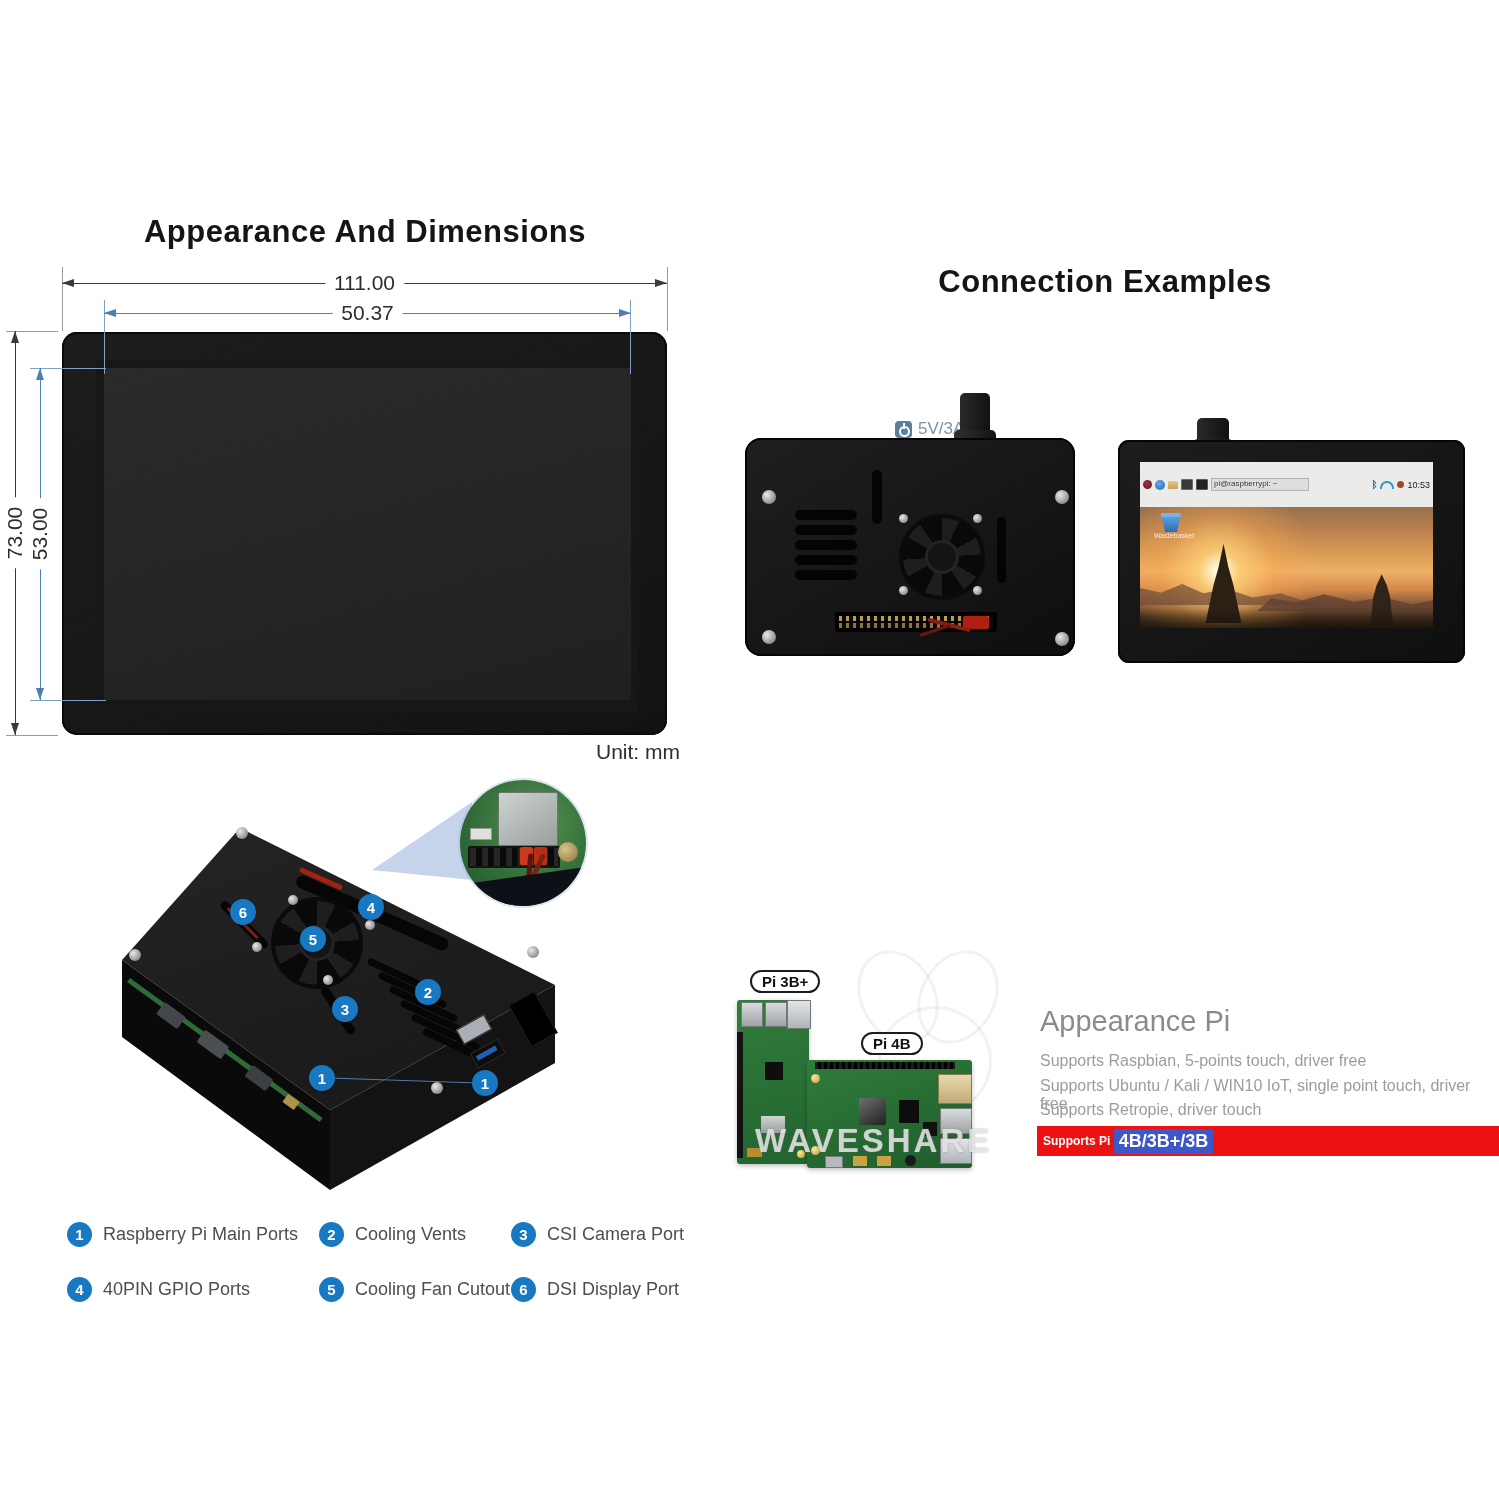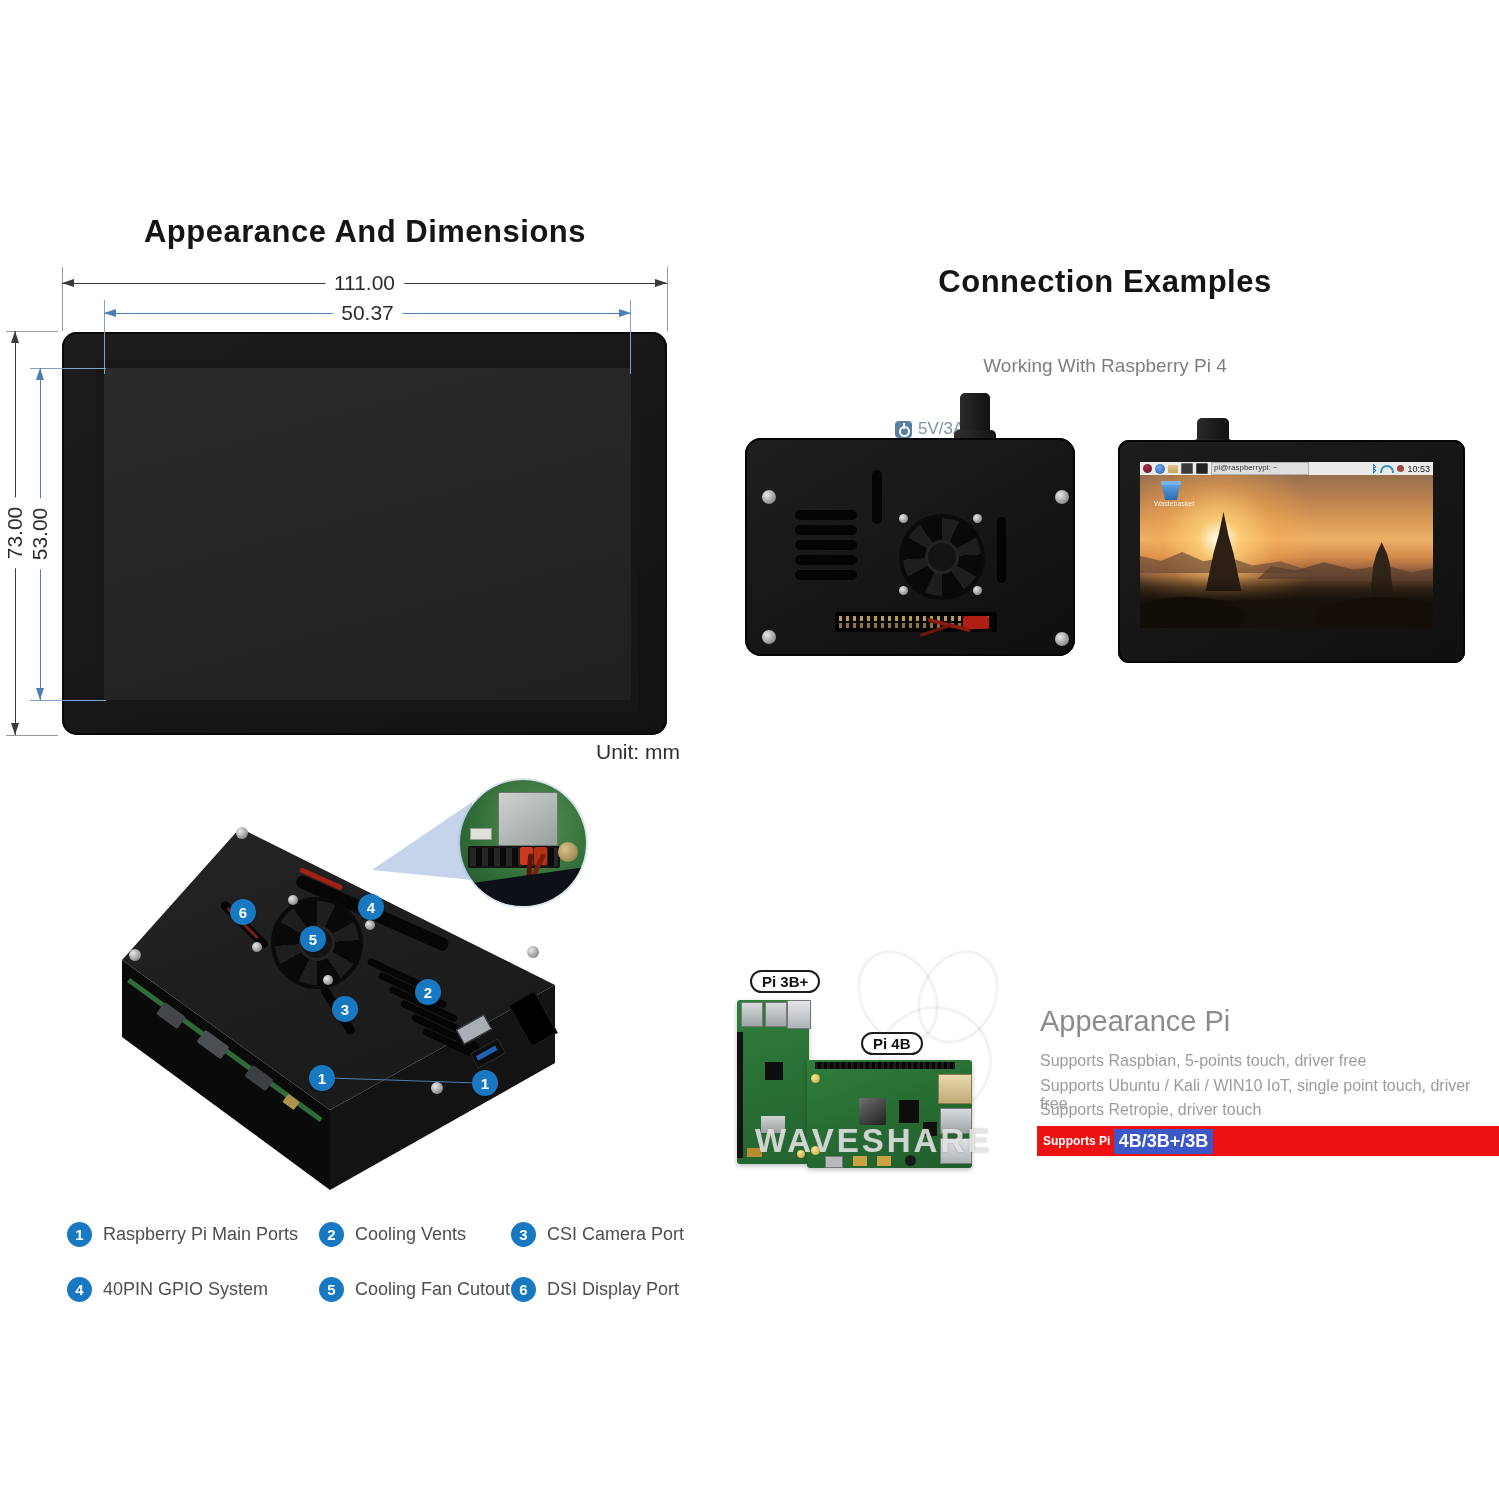--- a/index.html
+++ b/index.html
@@ -76,21 +76,20 @@
   <div class="extb" style="left:30px;top:700px;width:76px;height:1px;"></div>
   <div class="dimv" style="left:40px;top:368px;height:332px;color:#4d7eb5;">
     <span class="av-t"></span>
     <span class="av-b"></span>
     <span class="dimlblv">53.00</span>
   </div>
 
   <div class="abs" style="left:560px;top:740px;width:120px;font-size:21px;color:#2e2e2e;text-align:right;">Unit: mm</div>
 
   <div class="sec-title" style="left:845px;top:264px;width:520px;">Connection Examples</div>
-  <div class="abs" style="left:845px;top:355px;width:520px;text-align:center;font-size:19px;color:#7e7e7e;">Working With Raspberry Pi 4</div>
 
   <div class="abs" style="left:895px;top:419px;display:flex;align-items:center;gap:6px;">
     <span style="position:relative;width:17px;height:17px;background:#5a80a0;border-radius:4px;display:inline-block;">
       <span style="position:absolute;left:4px;top:5px;width:7px;height:7px;border:2px solid #fff;border-radius:50%;"></span>
       <span style="position:absolute;left:7.5px;top:2px;width:2px;height:6px;background:#fff;"></span>
     </span>
     <span style="font-size:17px;color:#7e93a8;">5V/3A</span>
   </div>
 
   <div class="abs" style="left:735px;top:393px;width:350px;height:290px;">
@@ -123,21 +122,21 @@
     <div class="abs" style="left:192px;top:230px;width:44px;height:4px;background:#8b1d10;border-radius:2px;transform:rotate(14deg);"></div>
     <div class="abs" style="left:184px;top:236px;width:32px;height:3px;background:#6e160b;border-radius:2px;transform:rotate(-18deg);"></div>
   </div>
 
   <div class="abs" style="left:1108px;top:393px;width:357px;height:297px;">
     <div class="abs" style="left:89px;top:25px;width:32px;height:30px;background:linear-gradient(90deg,#2a2a2a,#111);border-radius:5px;"></div>
     <div class="abs" style="left:85px;top:46px;width:40px;height:22px;background:linear-gradient(90deg,#2f2f2f,#151515);border-radius:5px;"></div>
     <div class="abs" style="left:10px;top:47px;width:347px;height:223px;background:linear-gradient(150deg,#1d1d1d,#0f0f0f);border-radius:11px;box-shadow:inset 0 0 0 2px #060606;"></div>
     <div class="abs" style="left:32px;top:69px;width:293px;height:166px;overflow:hidden;background:#222;">
 
-      <div style="display:flex;align-items:center;gap:3px;height:13px;background:#ebebe9;padding:0 3px;font-size:8px;">
+      <div style="display:flex;align-items:center;gap:3px;height:13px;background:#ebebe9;padding:16px 3px;font-size:8px;">
         <span class="ti" style="width:9px;height:9px;border-radius:50%;background:radial-gradient(circle at 40% 35%,#a33049,#5e1424);"></span>
         <span class="ti" style="width:10px;height:10px;border-radius:50%;background:radial-gradient(circle at 40% 35%,#6fa9e8,#1f5fb8);"></span>
         <span class="ti" style="width:10px;height:8px;background:linear-gradient(#e4c687,#c6a258);border-radius:1px;"></span>
         <span class="ti" style="width:10px;height:9px;background:#393939;border:1px solid #6a6a6a;border-radius:1px;"></span>
         <span class="ti" style="width:10px;height:9px;background:#222;border:1px solid #555;border-radius:1px;"></span>
         <span style="width:92px;height:11px;background:#dededd;border:1px solid #b2b2b2;color:#3a3a3a;overflow:hidden;white-space:nowrap;line-height:10px;padding:0 2px;font-size:8px;">pi@raspberrypi: ~</span>
         <span style="flex:1;"></span>
         <span class="ti" style="color:#1a6fd4;font-size:10px;line-height:10px;font-weight:bold;">ᛒ</span>
         <span class="ti" style="width:10px;height:6px;border:2px solid #3496c0;border-bottom:none;border-radius:10px 10px 0 0;"></span>
         <span class="ti" style="width:7px;height:7px;border-radius:50%;background:#a1473a;"></span>
@@ -238,21 +237,21 @@
   <div class="lgd" style="left:319px;top:1222px;">
     <span class="lb">2</span>
     <span class="txt">Cooling Vents</span>
   </div>
   <div class="lgd" style="left:511px;top:1222px;">
     <span class="lb">3</span>
     <span class="txt">CSI Camera Port</span>
   </div>
   <div class="lgd" style="left:67px;top:1277px;">
     <span class="lb">4</span>
-    <span class="txt">40PIN GPIO System</span>
+    <span class="txt">40PIN GPIO Ports</span>
   </div>
   <div class="lgd" style="left:319px;top:1277px;">
     <span class="lb">5</span>
     <span class="txt">Cooling Fan Cutout</span>
   </div>
   <div class="lgd" style="left:511px;top:1277px;">
     <span class="lb">6</span>
     <span class="txt">DSI Display Port</span>
   </div>
 

